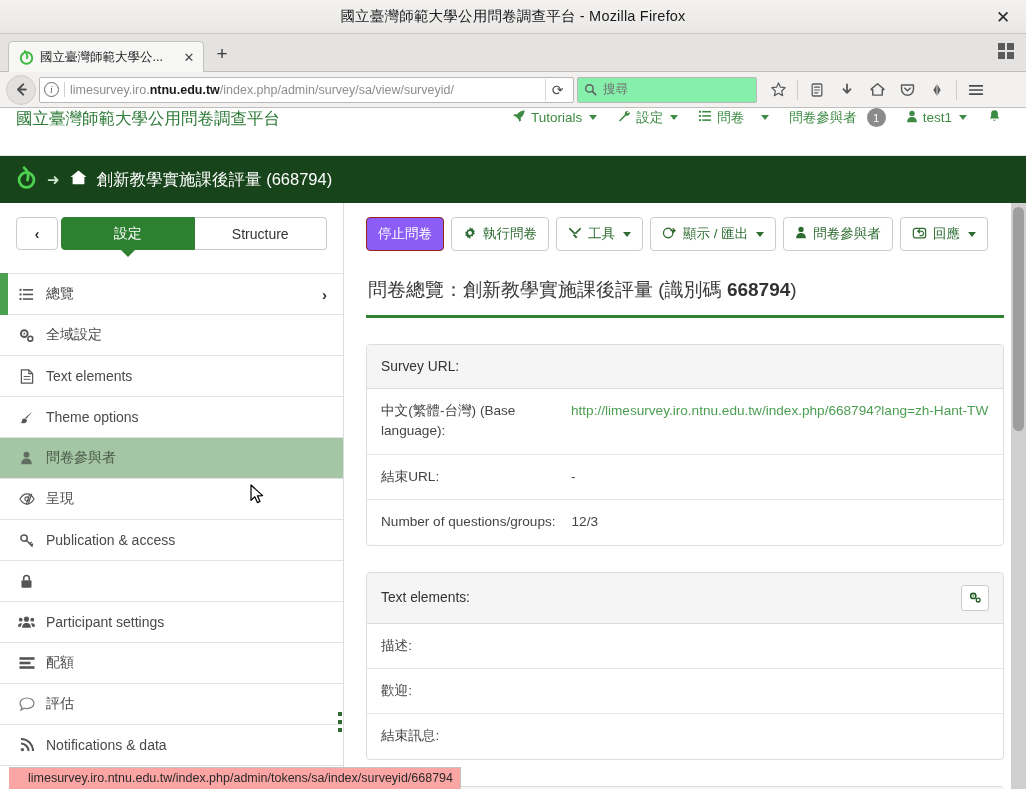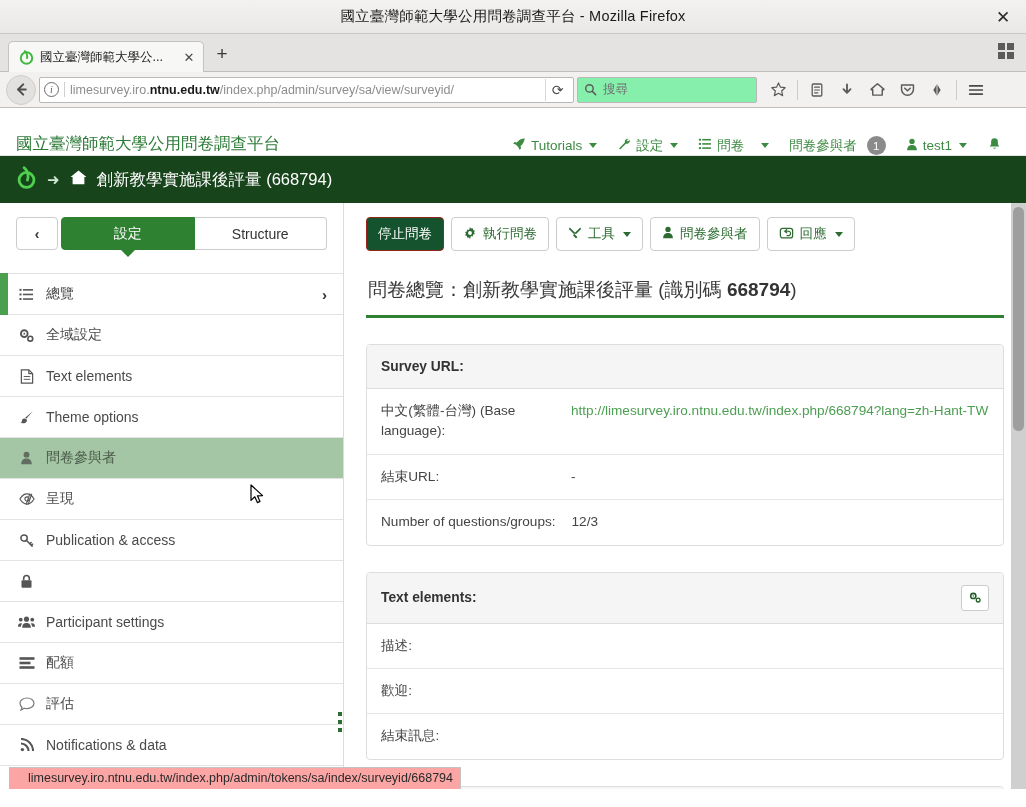--- a/index.html
+++ b/index.html
@@ -129,21 +129,21 @@
   .nav-ico {
     width: 28px; height: 28px; display: flex; align-items: center;
     justify-content: center; color: #5a5a5a; cursor: pointer;
   }
   .nav-divider { width: 1px; height: 20px; background: #cdccca; margin: 0 3px; }
 
   
   .ls-topbar {
     height: 48px; flex: 0 0 48px; background: #ffffff;
     border-bottom: 1px solid #e2e2e2;
-    display: flex; align-items: flex-end; padding: 0 16px;
+    display: flex; align-items: flex-start; padding: 0 16px;
   }
   .ls-brand {
     font-size: 16.5px; color: #2c7a36; white-space: nowrap;
   }
   .ls-topnav {
     margin-left: auto; display: flex; align-items: center; gap: 20px;
     padding-right: 8px;
   }
   .ls-navitem {
     display: flex; align-items: center; gap: 5px;
@@ -240,41 +240,41 @@
     flex: 1 1 auto; position: relative; overflow: hidden;
     background: #fff; padding: 14px 22px 0 22px;
   }
   .btn-toolbar { display: flex; gap: 7px; flex-wrap: nowrap; }
   .btn {
     height: 34px; border: 1px solid #ccc; border-radius: 4px;
     background: #fff; color: #2d6b31; font-size: 13.5px;
     display: inline-flex; align-items: center; gap: 6px;
     padding: 0 11px; cursor: pointer; white-space: nowrap;
   }
-  .btn.danger { background: #14532d; border-color: #98241e; color: #fff; }
+  .btn.danger { background: #8b5cf6; border-color: #98241e; color: #fff; }
   .btn .caret-d {
     width: 0; height: 0; border-left: 4px solid transparent;
     border-right: 4px solid transparent; border-top: 5px solid currentColor;
     margin-left: 2px;
   }
   .page-title {
     font-size: 19px; color: #3a3a3a; margin: 26px 0 0 2px; font-weight: normal;
     white-space: nowrap;
   }
   .page-title b { font-weight: bold; color: #333; }
   .title-rule {
     height: 3px; background: #2f8132; margin: 12px 0 0 0; width: 100%;
   }
   .panel {
     border: 1px solid #dddddd; border-radius: 4px; margin-top: 26px;
     background: #fff; overflow: hidden;
   }
   .panel-head {
     background: #f5f5f5; border-bottom: 1px solid #dddddd;
-    padding: 12px 14px; font-size: 13.8px; font-weight: bold; color: #333;
+    padding: 12px 14px; font-size: 13.8px; font-weight: normal; color: #333;
     display: flex; align-items: center; justify-content: space-between;
     min-height: 44px;
   }
   .panel-gear {
     width: 28px; height: 26px; border: 1px solid #ccc; border-radius: 3px;
     background: #fff; display: flex; align-items: center; justify-content: center;
     color: #2d6b31; cursor: pointer;
   }
   .panel-row {
     display: flex; padding: 12px 14px; border-bottom: 1px solid #e6e6e6;
@@ -665,20 +665,30 @@
             <svg width="14" height="14" viewBox="0 0 16 16">
                 <path d="M2 1.6 L8.4 8 L7 9.4 L1 3.4 Z" fill="#2d6b31"></path>
                 <path d="M14 1.6 L7.6 8 L9 9.4 L15 3.4 Z" fill="#2d6b31"></path>
                 <path d="M5.6 10.6 L9.2 14.2 l1.6-1.6 L7.2 9Z" fill="#2d6b31"></path>
               </svg>
           </span>
           <span>工具</span>
           <span class="caret-d"></span>
         </div>
 
+        <div class="btn">
+          <span>
+            <svg width="15" height="14" viewBox="0 0 16 16">
+                <circle cx="6.5" cy="8" r="5.4" fill="none" stroke="#2d6b31" stroke-width="1.5"></circle>
+                <path d="M9.4 5.2 h4.8 M12 3 l2.4 2.2 -2.4 2.2" fill="none" stroke="#2d6b31" stroke-width="1.5" stroke-linecap="round" stroke-linejoin="round"></path>
+              </svg>
+          </span>
+          <span>顯示 / 匯出</span>
+          <span class="caret-d"></span>
+        </div>
 
         <div class="btn">
           <span>
             <svg width="12" height="13" viewBox="0 0 14 16">
                 <circle cx="7" cy="4.2" r="3.3" fill="#2d6b31"></circle>
                 <path d="M1 15 C1 10.6 3.6 8.6 7 8.6 C10.4 8.6 13 10.6 13 15 Z" fill="#2d6b31"></path>
               </svg>
           </span>
           <span>問卷參與者</span>
         </div>

